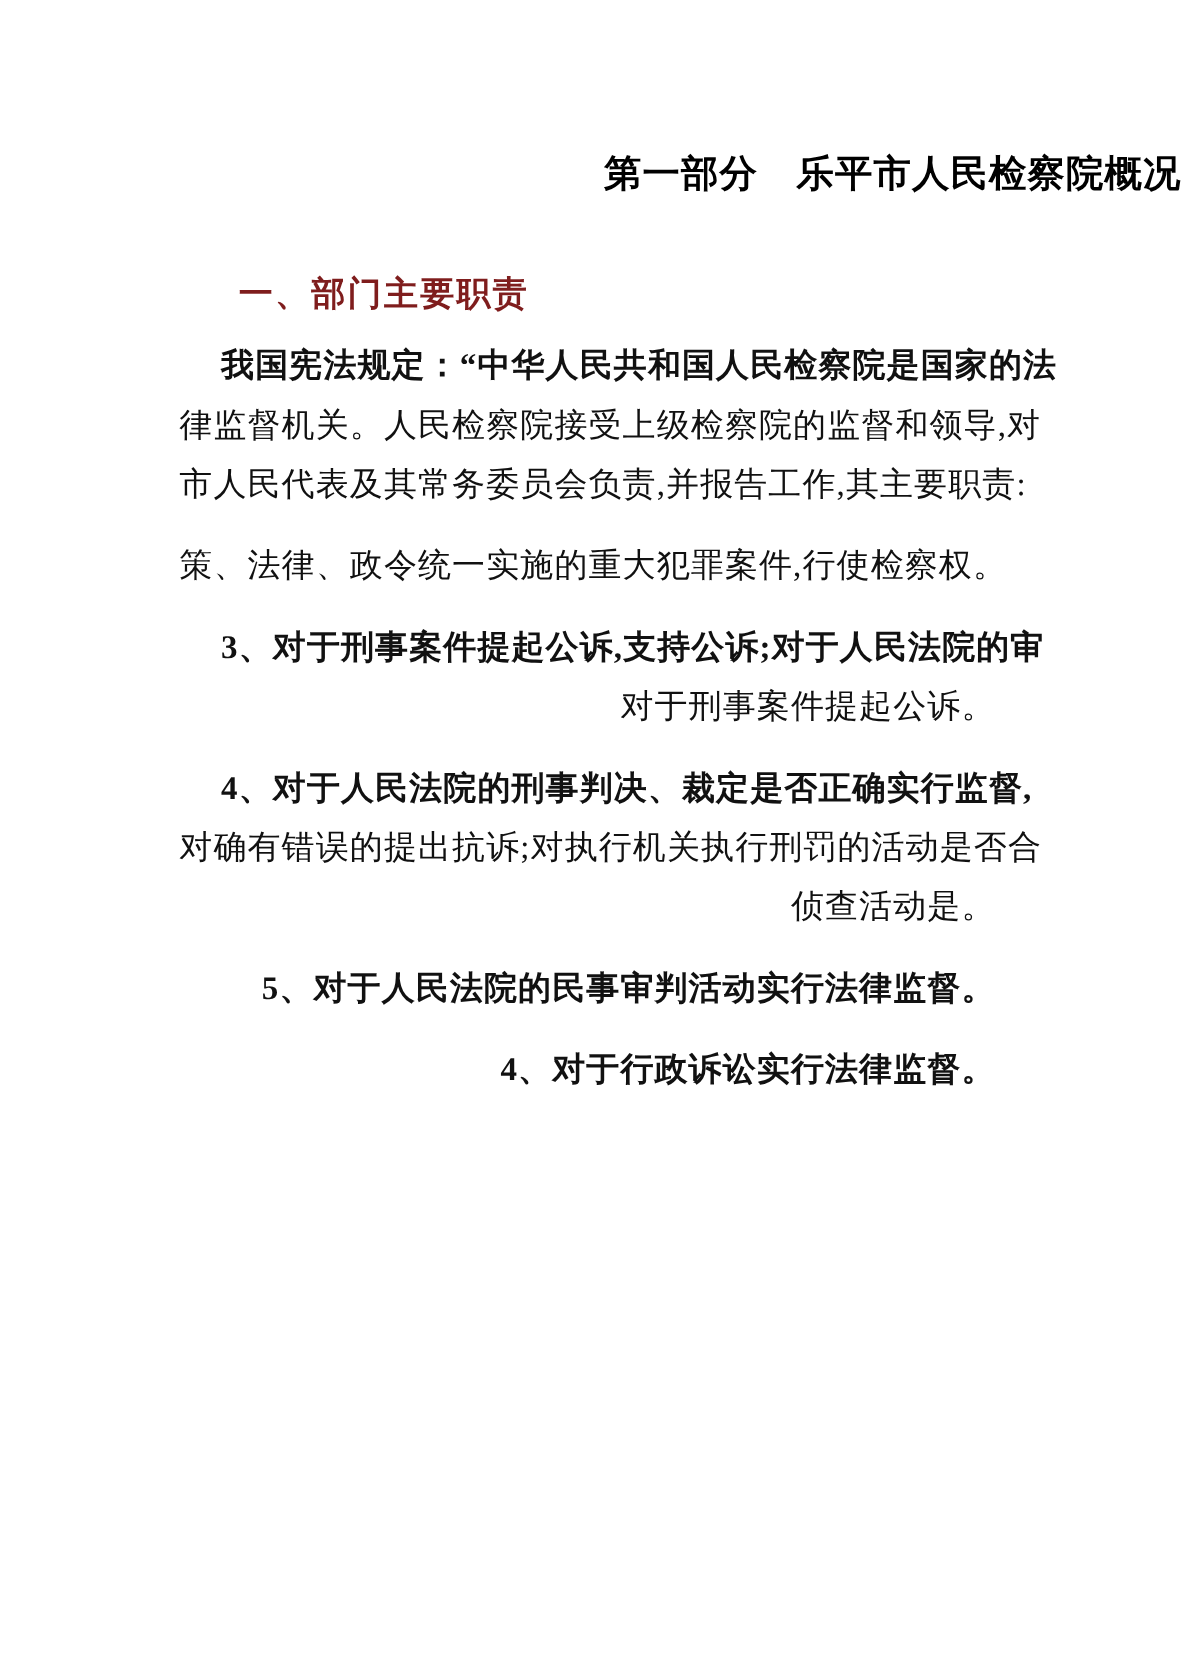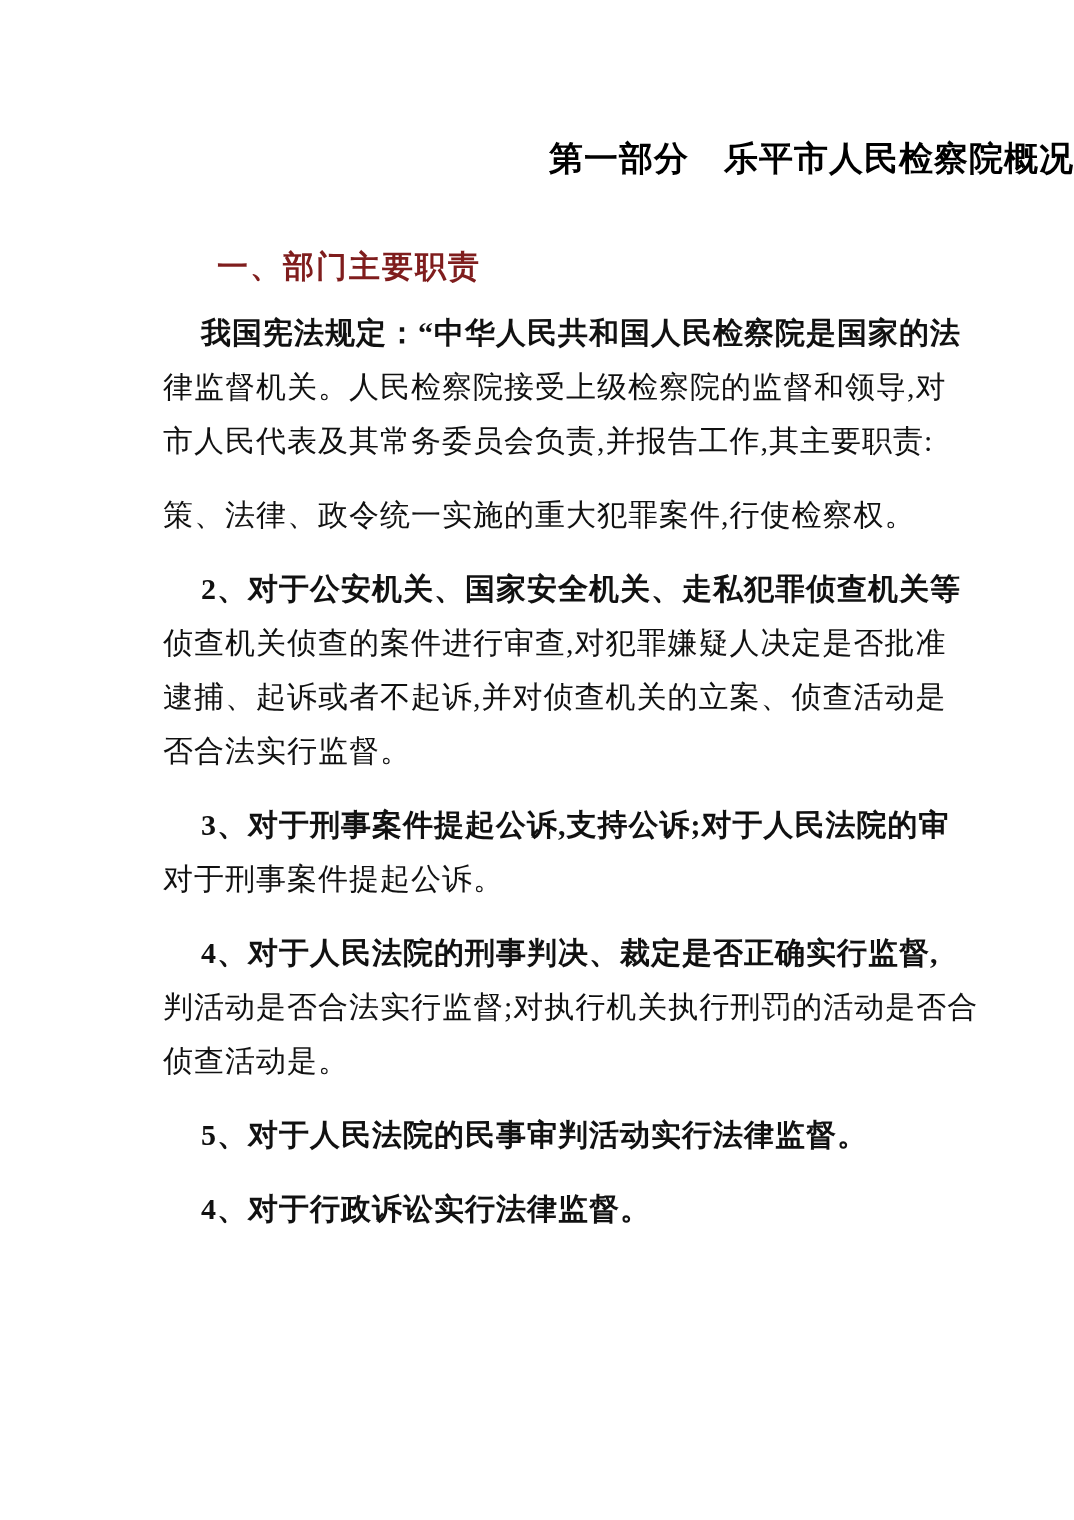--- a/index.html
+++ b/index.html
@@ -50,21 +50,21 @@
     width: 742px;
     font-size: 30px;
   }
   .para {
     margin: 0 0 20px 0;
   }
   .line {
     display: block;
     line-height: 54px;
     letter-spacing: 1px;
-    text-align: left;
+    text-align: right;
     white-space: nowrap;
   }
   .line.justify {
     text-align: justify;
     text-align-last: justify;
   }
   .line.first {
     text-indent: 38px;
     font-weight: bold;
   }
@@ -83,35 +83,29 @@
     <div class="para">
       <span class="line first justify">我国宪法规定：“中华人民共和国人民检察院是国家的法</span>
       <span class="line justify">律监督机关。人民检察院接受上级检察院的监督和领导,对</span>
       <span class="line justify">市人民代表及其常务委员会负责,并报告工作,其主要职责:</span>
     </div>
 
     <div class="para">
       <span class="line">策、法律、政令统一实施的重大犯罪案件,行使检察权。</span>
     </div>
 
-    <div class="para">
-      <span class="line first justify">2、对于公安机关、国家安全机关、走私犯罪侦查机关等</span>
-      <span class="line justify">侦查机关侦查的案件进行审查,对犯罪嫌疑人决定是否批准</span>
-      <span class="line justify">逮捕、起诉或者不起诉,并对侦查机关的立案、侦查活动是</span>
-      <span class="line">否合法实行监督。</span>
-    </div>
 
     <div class="para">
       <span class="line first justify">3、对于刑事案件提起公诉,支持公诉;对于人民法院的审</span>
       <span class="line">对于刑事案件提起公诉。</span>
     </div>
 
     <div class="para">
       <span class="line first justify">4、对于人民法院的刑事判决、裁定是否正确实行监督,</span>
-      <span class="line justify">判活动是否合法实行监督;对执行机关执行刑罚的活动是否合</span>
+      <span class="line justify">对确有错误的提出抗诉;对执行机关执行刑罚的活动是否合</span>
       <span class="line">侦查活动是。</span>
     </div>
 
     <div class="para">
       <span class="line first">5、对于人民法院的民事审判活动实行法律监督。</span>
     </div>
 
     <div class="para">
       <span class="line first">4、对于行政诉讼实行法律监督。</span>
     </div>

